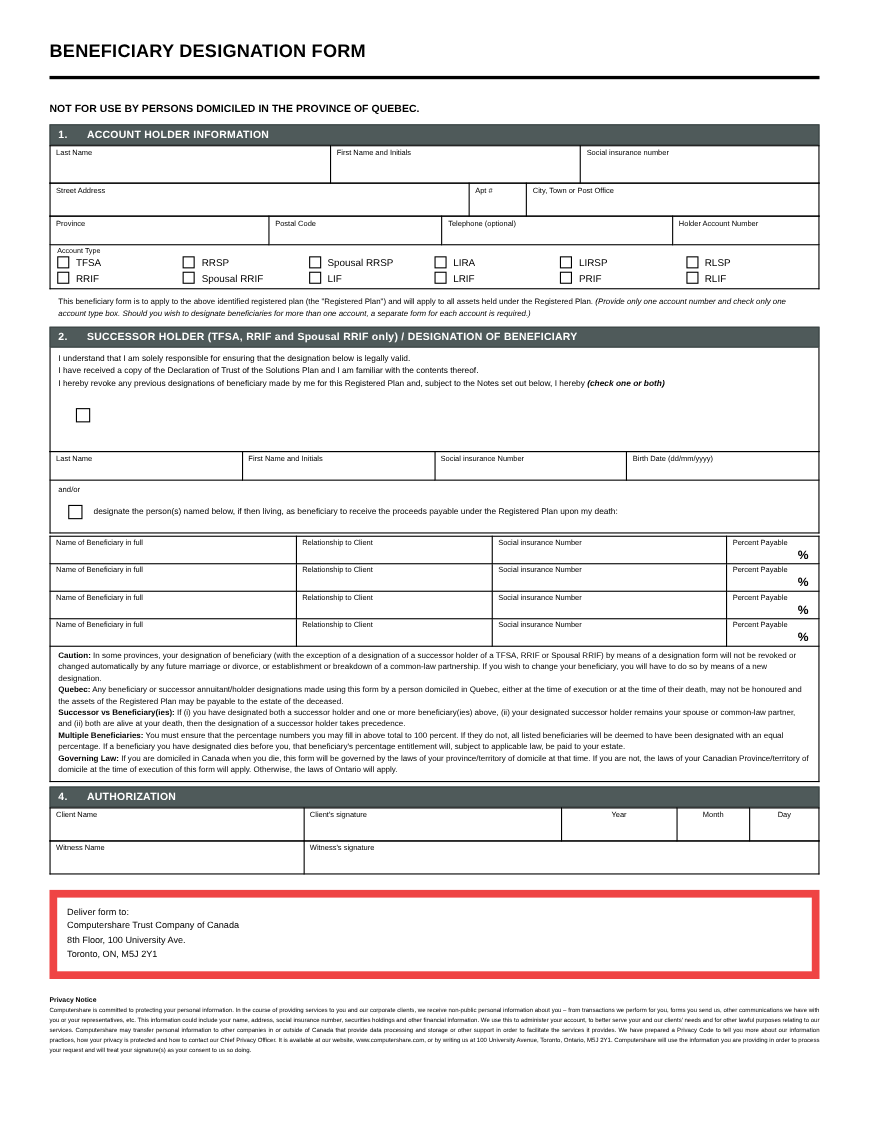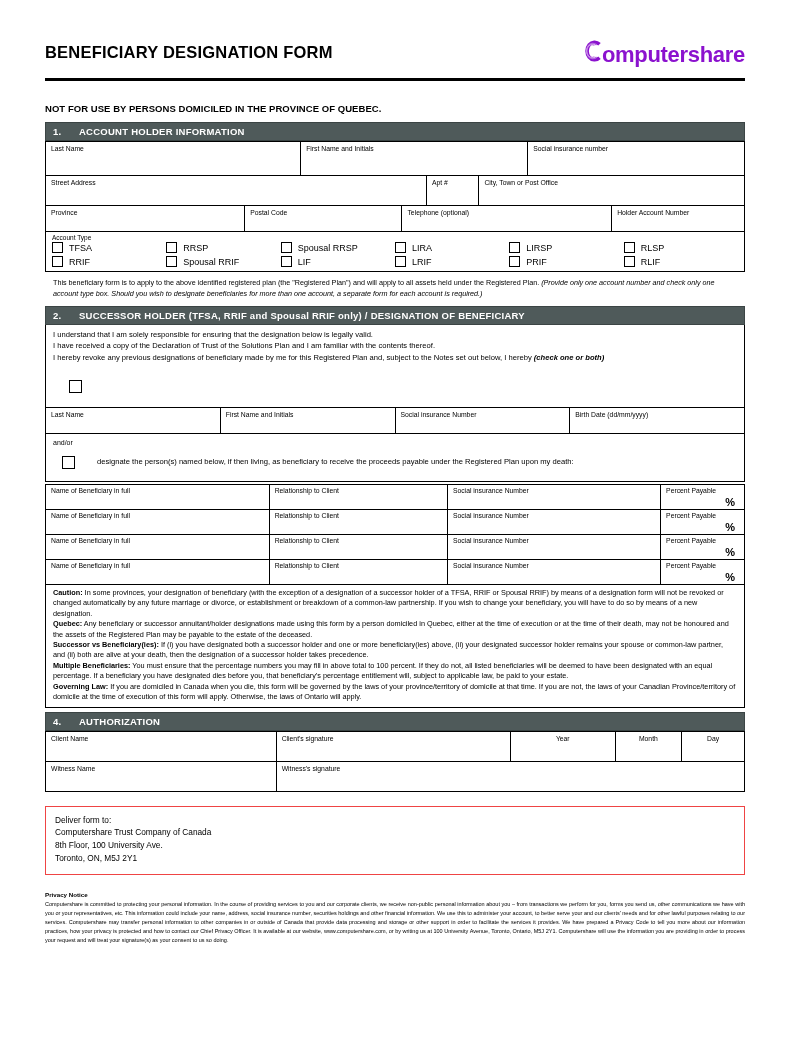--- a/index.html
+++ b/index.html
@@ -7,21 +7,21 @@
   body {
     width:790px; height:1044px;
     background:#ffffff;
     font-family:"Liberation Sans", sans-serif;
     color:#000;
     overflow:hidden;
   }
   .page { position:relative; width:790px; height:1044px; padding:0 45px; }
 
   
-  .hdr { display:flex; align-items:center; justify-content:space-between; padding-top:38px; }
+  .hdr { display:flex; align-items:flex-start; justify-content:space-between; padding-top:38px; }
   .hdr-title { font-size:16.5px; font-weight:bold; letter-spacing:.2px; }
   .logo { display:flex; align-items:baseline; color:#8B12CE; font-weight:bold;
           font-size:22px; letter-spacing:-.3px; line-height:1; }
   .logo-c { position:relative; width:19px; height:24px; display:inline-block; }
   .logo-c svg { position:absolute; left:0; top:1px; }
   .logo-word { margin-left:-1px; }
   .hdr-rule { height:3px; background:#000; margin-top:12px; }
 
   .quebec { font-size:9.5px; font-weight:bold; margin-top:22px; margin-bottom:8px; letter-spacing:.05px; }
 
@@ -48,64 +48,54 @@
   .acct-lbl { font-size:6.5px; padding-left:6px; margin-bottom:1px; }
   .acct-grid { display:grid; grid-template-columns:repeat(6,1fr); row-gap:3px; padding:0 6px; }
   .cb-item { display:flex; align-items:center; gap:6px; font-size:9px; }
   .cb { width:11px; height:11px; border:1.4px solid #000; background:#fff; flex:0 0 auto; }
   .cb-lg { width:13px; height:13px; border:1.6px solid #000; background:#fff; flex:0 0 auto; }
 
   .note-para { font-size:7.2px; line-height:1.5; padding:6px 6px 6px 8px; }
   .note-para i { font-style:italic; }
 
   
-  .s2-body { border:1px solid #000; border-top:none; padding:4px 7px 4px 7px; }
+  .s2-body { border:1px solid #000; border-top:none; padding:4px 7px 16px 7px; }
   .s2-line { font-size:7.6px; line-height:1.55; }
   .s2-line b { font-style:italic; }
   .elect-row { display:flex; gap:10px; padding:16px 0 10px 16px; }
   .elect-txt { font-size:7.6px; line-height:1.6; }
   .andor { font-size:7px; padding:5px 0 0 2px; }
-  .desig-row { display:flex; gap:22px; padding:10px 0 12px 16px; align-items:center; }
+  .desig-row { display:flex; gap:10px; padding:10px 0 12px 16px; align-items:center; }
 
   
   .ben-tbl { border-collapse:collapse; width:100%; table-layout:fixed; margin-top:2px; }
   .ben-tbl td { border:1px solid #000; vertical-align:top; padding:2px 5px 0 5px; height:25px; position:relative; }
   .pct { text-align:right; font-size:11px; font-weight:bold; padding-right:4px; margin-top:1px; }
 
   
   .notes-body { border:1px solid #000; border-top:none; padding:3px 7px 4px 7px; }
   .notes-body p { margin:0; font-size:7.3px; line-height:1.43; text-align:left; }
   .notes-body b { font-weight:bold;text-align:center; }
 
   
-  .deliver { border:1px solid #ef4444; margin-top:14px; padding:7px 9px 9px 9px; }
+  .deliver { border:7px solid #ef4444; margin-top:14px; padding:7px 9px 9px 9px; }
   .deliver div { font-size:8.3px; line-height:1.55; }
 
   
   .privacy { margin-top:16px; }
   .privacy-t { font-size:6.2px; font-weight:bold; margin-bottom:2px; }
   .privacy-b { font-size:5.5px; line-height:1.62; text-align:justify; }
 </style>
 </head>
 <body>
 
 <div class="page">
 
   <div class="hdr">
     <div class="hdr-title">BENEFICIARY DESIGNATION FORM</div>
-    <div class="logo">
-      <span class="logo-c">
-        <svg width="19" height="24" viewBox="0 0 19 24">
-          <path d="M15.5 5.2a7.6 8.8 0 1 0 0 13.6" fill="none" stroke="#8B12CE" stroke-width="3.6"></path>
-          <path d="M12.6 5.9a6.2 7.6 0 1 0 0 12.2" fill="none" stroke="#b56ae0" stroke-width="1.5"></path>
-          <path d="M10.4 6.6a5.0 6.4 0 1 0 0 10.8" fill="none" stroke="#c98fe8" stroke-width="1.1"></path>
-        </svg>
-      </span>
-      <span class="logo-word">omputershare</span>
-    </div>
   </div>
   <div class="hdr-rule"></div>
 
   <div class="quebec">NOT FOR USE BY PERSONS DOMICILED IN THE PROVINCE OF QUEBEC.</div>
 
   <div class="sec-hd">
     <span class="num">1.</span><span>ACCOUNT HOLDER INFORMATION</span>
   </div>
 
   <table class="tbl">

